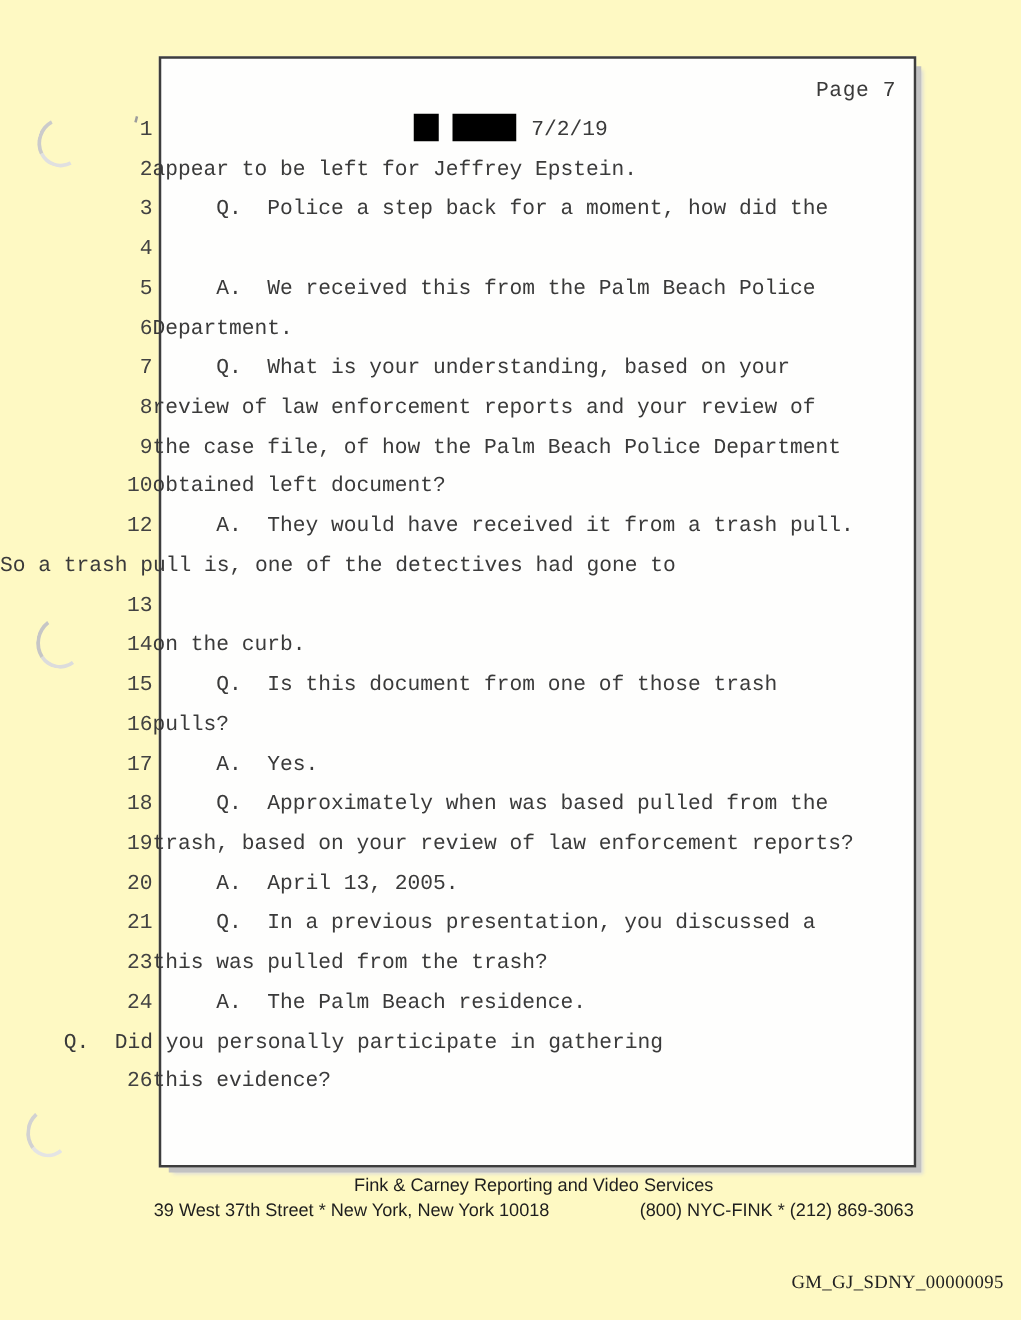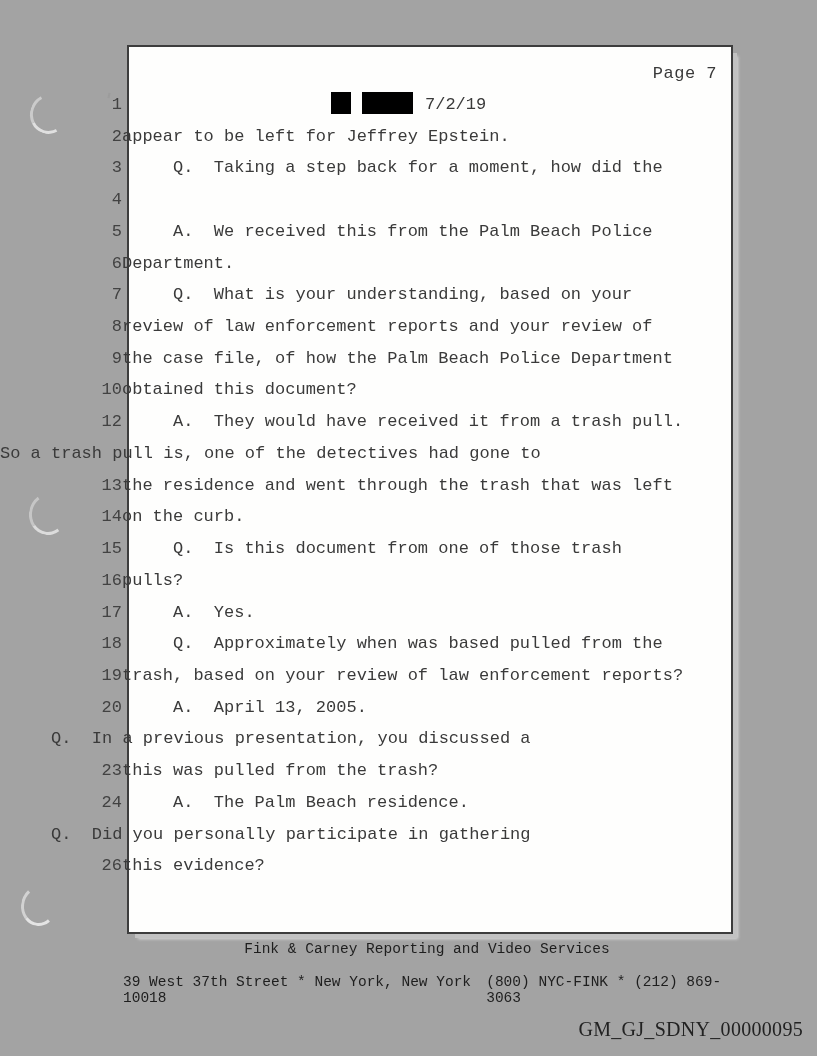--- a/index.html
+++ b/index.html
@@ -8,21 +8,21 @@
     width: 817px;
     height: 1056px;
     overflow: hidden;
     background: #fbfbfa;
   }
   .page {
     position: absolute;
     left: 0; top: 0;
     width: 817px;
     height: 1056px;
-    background: #a3a3a3;
+    background: #fef9c3;
     font-family: "Liberation Mono", monospace;
   }
   
   .doc-box {
     position: absolute;
     left: 127px;
     top: 45px;
     width: 602px;
     height: 885px;
     border: 2px solid #3d3d3d;
@@ -100,37 +100,37 @@
     width: 2px; height: 5px;
     background: #9c9c9c;
     transform: rotate(14deg);
   }
   
   .footer {
     position: absolute;
     left: 123px;
     top: 941px;
     width: 608px;
-    font-family: Liberation Mono, monospace;
+    font-family: Liberation Sans, sans-serif;
     font-size: 14.5px;
     color: #1e1e1e;
   }
   .footer-line1 { text-align: center; }
   .footer-line2 {
     display: flex;
     justify-content: space-between;
-    margin-top: 17px;
+    margin-top: 4px;
   }
   
   .bates {
     position: absolute;
     top: 1018px;
     right: 14px;
     font-family: "Liberation Serif", serif;
-    font-size: 20px;
+    font-size: 15px;
     letter-spacing: 0.3px;
     color: #222;
   }
 </style>
 </head>
 <body>
 
 <div class="page">
 
   <div class="doc-box"></div>
@@ -148,21 +148,21 @@
     <span class="t-text"><span class="redact r1"></span><span class="redact r2"></span><span class="hdr-date">7/2/19</span></span>
   </div>
 
   <div class="t-row">
     <span class="t-num">2</span>
     <span class="t-text">appear to be left for Jeffrey Epstein.</span>
   </div>
 
   <div class="t-row">
     <span class="t-num">3</span>
-    <span class="t-text">     Q.  Taking a step back for a moment, how did the</span>
+    <span class="t-text">     Q.  Police a step back for a moment, how did the</span>
   </div>
 
   <div class="t-row">
     <span class="t-num">4</span>
   </div>
 
   <div class="t-row">
     <span class="t-num">5</span>
     <span class="t-text">     A.  We received this from the Palm Beach Police</span>
   </div>
@@ -182,35 +182,34 @@
     <span class="t-text">review of law enforcement reports and your review of</span>
   </div>
 
   <div class="t-row">
     <span class="t-num">9</span>
     <span class="t-text">the case file, of how the Palm Beach Police Department</span>
   </div>
 
   <div class="t-row">
     <span class="t-num">10</span>
-    <span class="t-text">obtained this document?</span>
+    <span class="t-text">obtained left document?</span>
   </div>
 
   <div class="t-row">
     <span class="t-num">12</span>
     <span class="t-text">     A.  They would have received it from a trash pull.</span>
   </div>
 
   <div class="t-row">
     <span class="t-text">So a trash pull is, one of the detectives had gone to</span>
   </div>
 
   <div class="t-row">
     <span class="t-num">13</span>
-    <span class="t-text">the residence and went through the trash that was left</span>
   </div>
 
   <div class="t-row">
     <span class="t-num">14</span>
     <span class="t-text">on the curb.</span>
   </div>
 
   <div class="t-row">
     <span class="t-num">15</span>
     <span class="t-text">     Q.  Is this document from one of those trash</span>
@@ -235,20 +234,21 @@
     <span class="t-num">19</span>
     <span class="t-text">trash, based on your review of law enforcement reports?</span>
   </div>
 
   <div class="t-row">
     <span class="t-num">20</span>
     <span class="t-text">     A.  April 13, 2005.</span>
   </div>
 
   <div class="t-row">
+    <span class="t-num">21</span>
     <span class="t-text">     Q.  In a previous presentation, you discussed a</span>
   </div>
 
 
   <div class="t-row">
     <span class="t-num">23</span>
     <span class="t-text">this was pulled from the trash?</span>
   </div>
 
   <div class="t-row">

